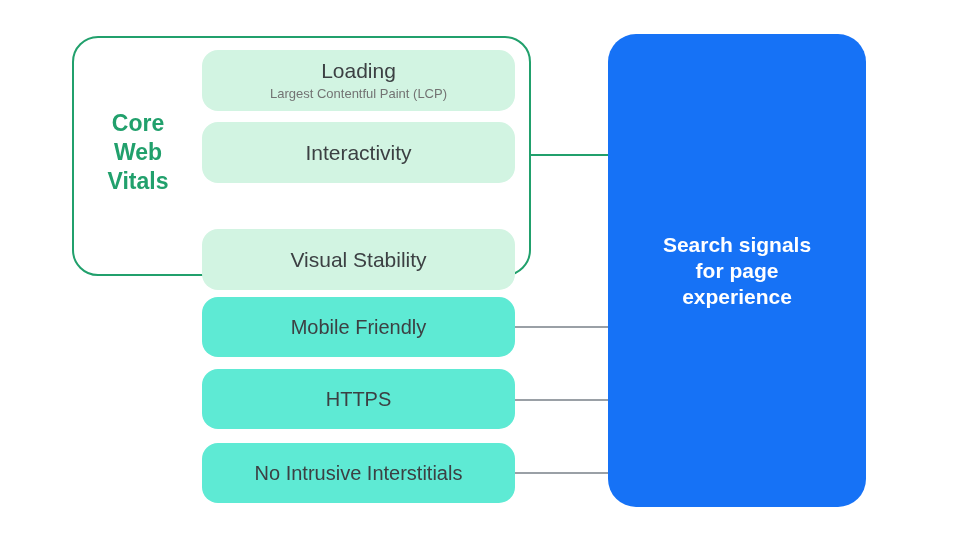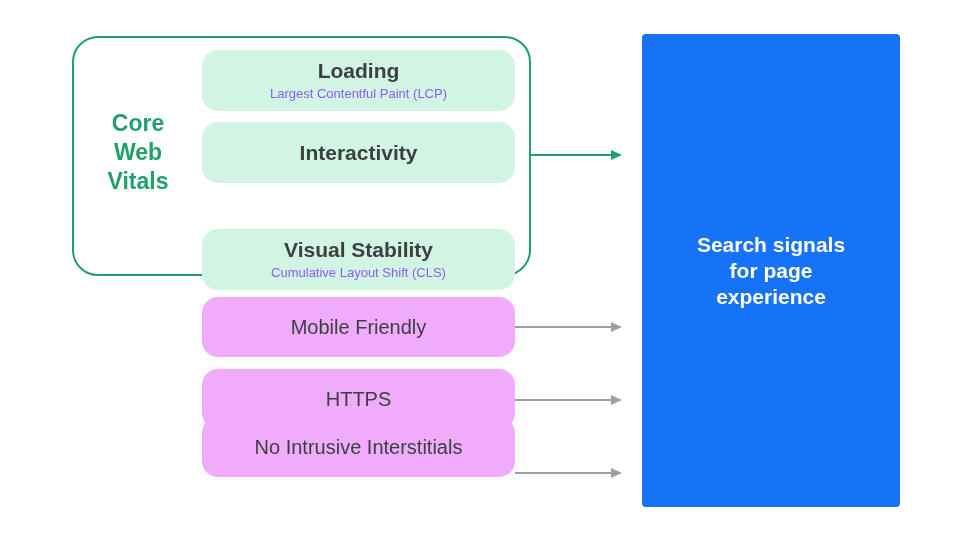--- a/index.html
+++ b/index.html
@@ -46,47 +46,47 @@
     width: 313px;
     height: 61px;
     border-radius: 16px;
     display: flex;
     flex-direction: column;
     align-items: center;
     justify-content: center;
     text-align: center;
   }
   .pill-green { background: #D2F4E2; }
-  .pill-gray  { background: #f0abfc; height: 60px; }
+  .pill-gray  { background: #5eead4; height: 60px; }
 
   .pill-title {
     font-size: 21px;
-    font-weight: bold;
+    font-weight: normal;
     color: #3C4043;
     line-height: 24px;
   }
   .pill-sub {
     font-size: 13px;
-    color: #8b5cf6;
+    color: #737373;
     line-height: 17px;
     margin-top: 2px;
   }
   .pill-label {
     font-size: 20px;
     color: #3C4043;
     line-height: 24px;
   }
 
   #vital-0 { top: 50px; }
   #vital-1 { top: 122px; }
   #vital-2 { top: 196px; margin-top: 33px; }
 
   #signal-0 { top: 297px; }
   #signal-1 { top: 369px; text-align: right; }
-  #signal-2 { top: 417px; }
+  #signal-2 { top: 443px; }
 
   
   .arrow { position: absolute; height: 10px; }
   .arrow .line {
     position: absolute;
     left: 0; right: 8px; top: 4px;
     height: 2px;
   }
   .arrow .head {
     position: absolute;
@@ -104,24 +104,24 @@
   .arrow-gray .line { background: #9AA0A6; }
   .arrow-gray .head { border-left-color: #9AA0A6; }
 
   #arrow-signal-0 { top: 322px; }
   #arrow-signal-1 { top: 395px; }
   #arrow-signal-2 { top: 468px; }
 
   
   .result-box {
     position: absolute;
-    left: 642px; top: 34px;
+    left: 608px; top: 34px;
     width: 258px; height: 473px;
     background: #1672F6;
-    border-radius: 4px;
+    border-radius: 28px;
     display: flex;
     align-items: center;
     justify-content: center;
   }
   .result-label {
     color: #ffffff;
     font-size: 21px;
     font-weight: bold;
     line-height: 26px;
     text-align: center;
@@ -141,21 +141,20 @@
     <div class="pill-title">Loading</div>
     <div class="pill-sub">Largest Contentful Paint (LCP)</div>
   </div>
 
   <div class="pill pill-green" id="vital-1">
     <div class="pill-title">Interactivity</div>
   </div>
 
   <div class="pill pill-green" id="vital-2">
     <div class="pill-title">Visual Stability</div>
-    <div class="pill-sub">Cumulative Layout Shift (CLS)</div>
   </div>
 
   <div class="arrow arrow-green">
     <div class="line"></div>
     <div class="head"></div>
   </div>
 
   <div class="pill pill-gray" id="signal-0">
     <div class="pill-label">Mobile Friendly</div>
   </div>

